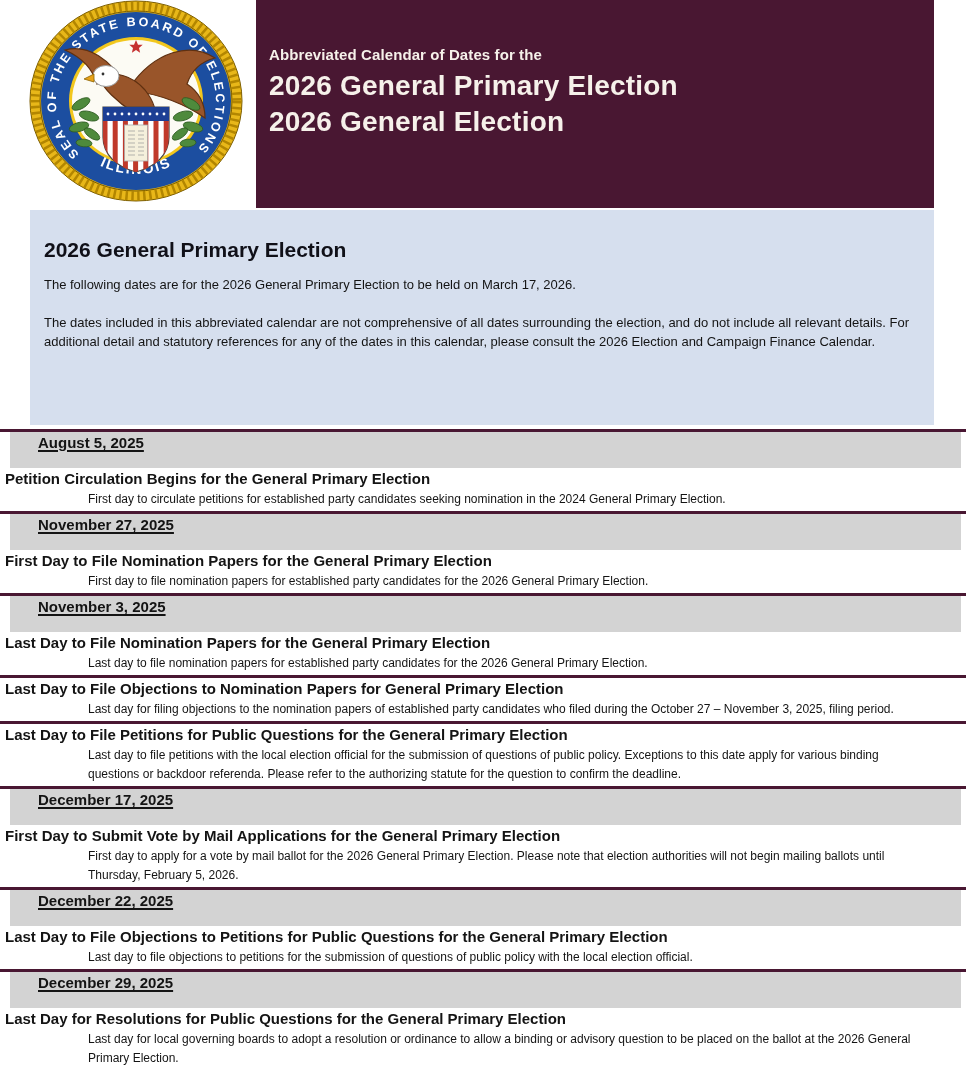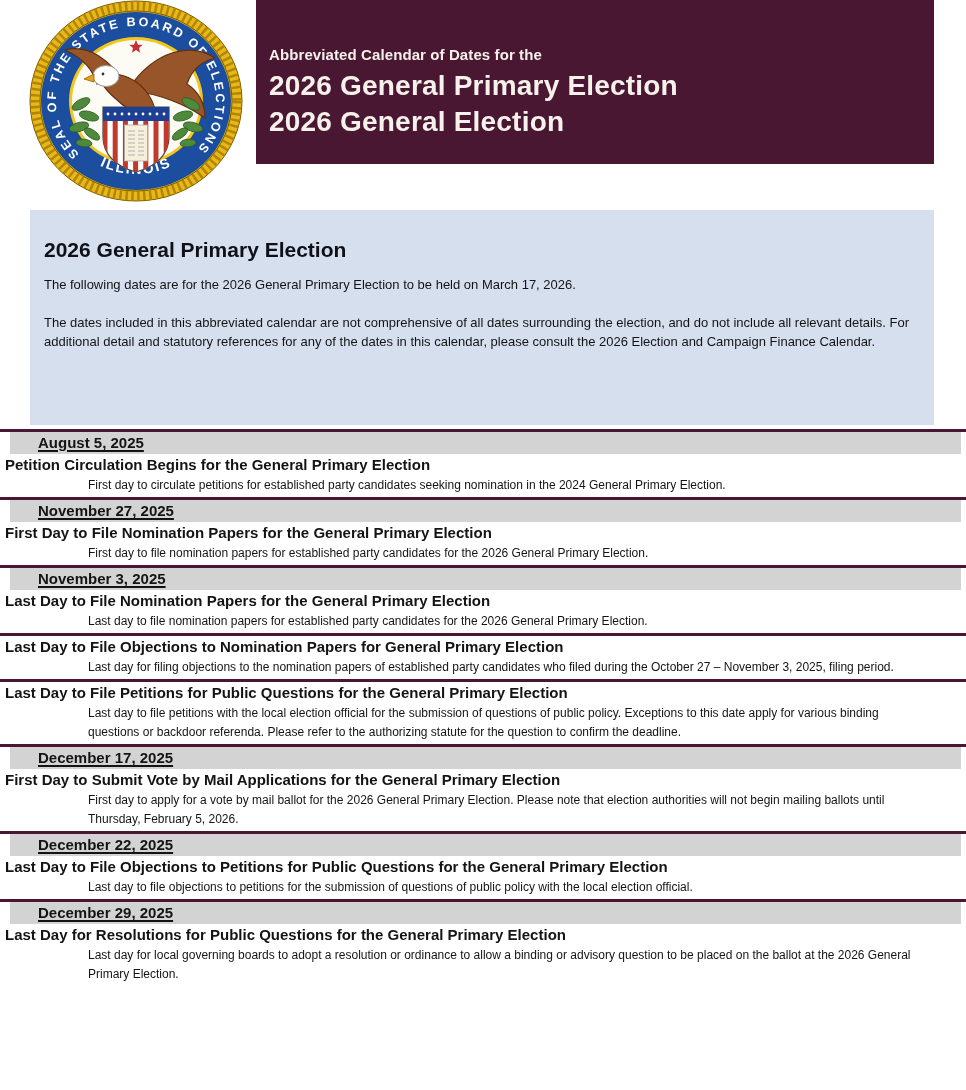--- a/index.html
+++ b/index.html
@@ -3,42 +3,42 @@
 <meta charset="utf-8">
 <style>
   html,body{margin:0;padding:0;background:#ffffff;}
   body{
     width:966px;height:1090px;overflow:hidden;position:relative;
     font-family:"Liberation Sans",sans-serif;color:#141414;
   }
   
   .header{position:relative;height:208px;background:#ffffff;}
   .band{
-    position:absolute;left:256px;top:0;width:678px;height:164px;
+    position:absolute;left:256px;top:0;width:678px;height:208px;
     background:#491732;color:#f6f1ea;box-sizing:border-box;
     padding:46px 10px 0 13px;
   }
   .eyebrow{font-size:15px;font-weight:bold;margin-bottom:5px;letter-spacing:.1px;}
   .big{font-size:28px;font-weight:bold;line-height:36px;letter-spacing:.2px;}
   .seal{position:absolute;left:29px;top:0;width:214px;height:202px;}
   .seal svg{display:block;width:214px;height:202px;}
   .ringtext{fill:#ffffff;font-weight:bold;font-size:12.5px;letter-spacing:2.4px;}
   .ringtext2{fill:#ffffff;font-weight:bold;font-size:14px;letter-spacing:2px;}
   
   .intro{
     margin:2px 32px 0 30px;min-height:215px;background:#d6dfee;
     box-sizing:border-box;padding:28px 24px 1px 14px;
   }
   .intro h1{font-size:21px;margin:0 0 13px 0;color:#101018;}
   .intro p{font-size:13px;margin:0 0 18px 0;line-height:1.5;}
   
   .entries{margin-top:4px;}
   .rule{height:3px;background:#491732;}
   .datebar{
-    height:22px;line-height:22px;background:#d3d3d3;
+    height:36px;line-height:22px;background:#d3d3d3;
     margin:0 5px 0 10px;padding-left:28px;
   }
   .date{
     font-weight:bold;font-size:15px;
     text-decoration:underline;text-decoration-thickness:1.5px;text-underline-offset:2px;
   }
   .etitle{font-weight:bold;font-size:15px;line-height:18px;margin:2px 10px 0 5px;}
   .edesc{font-size:12px;line-height:19px;margin:2px 36px 2px 88px;}
 </style>
 </head>

